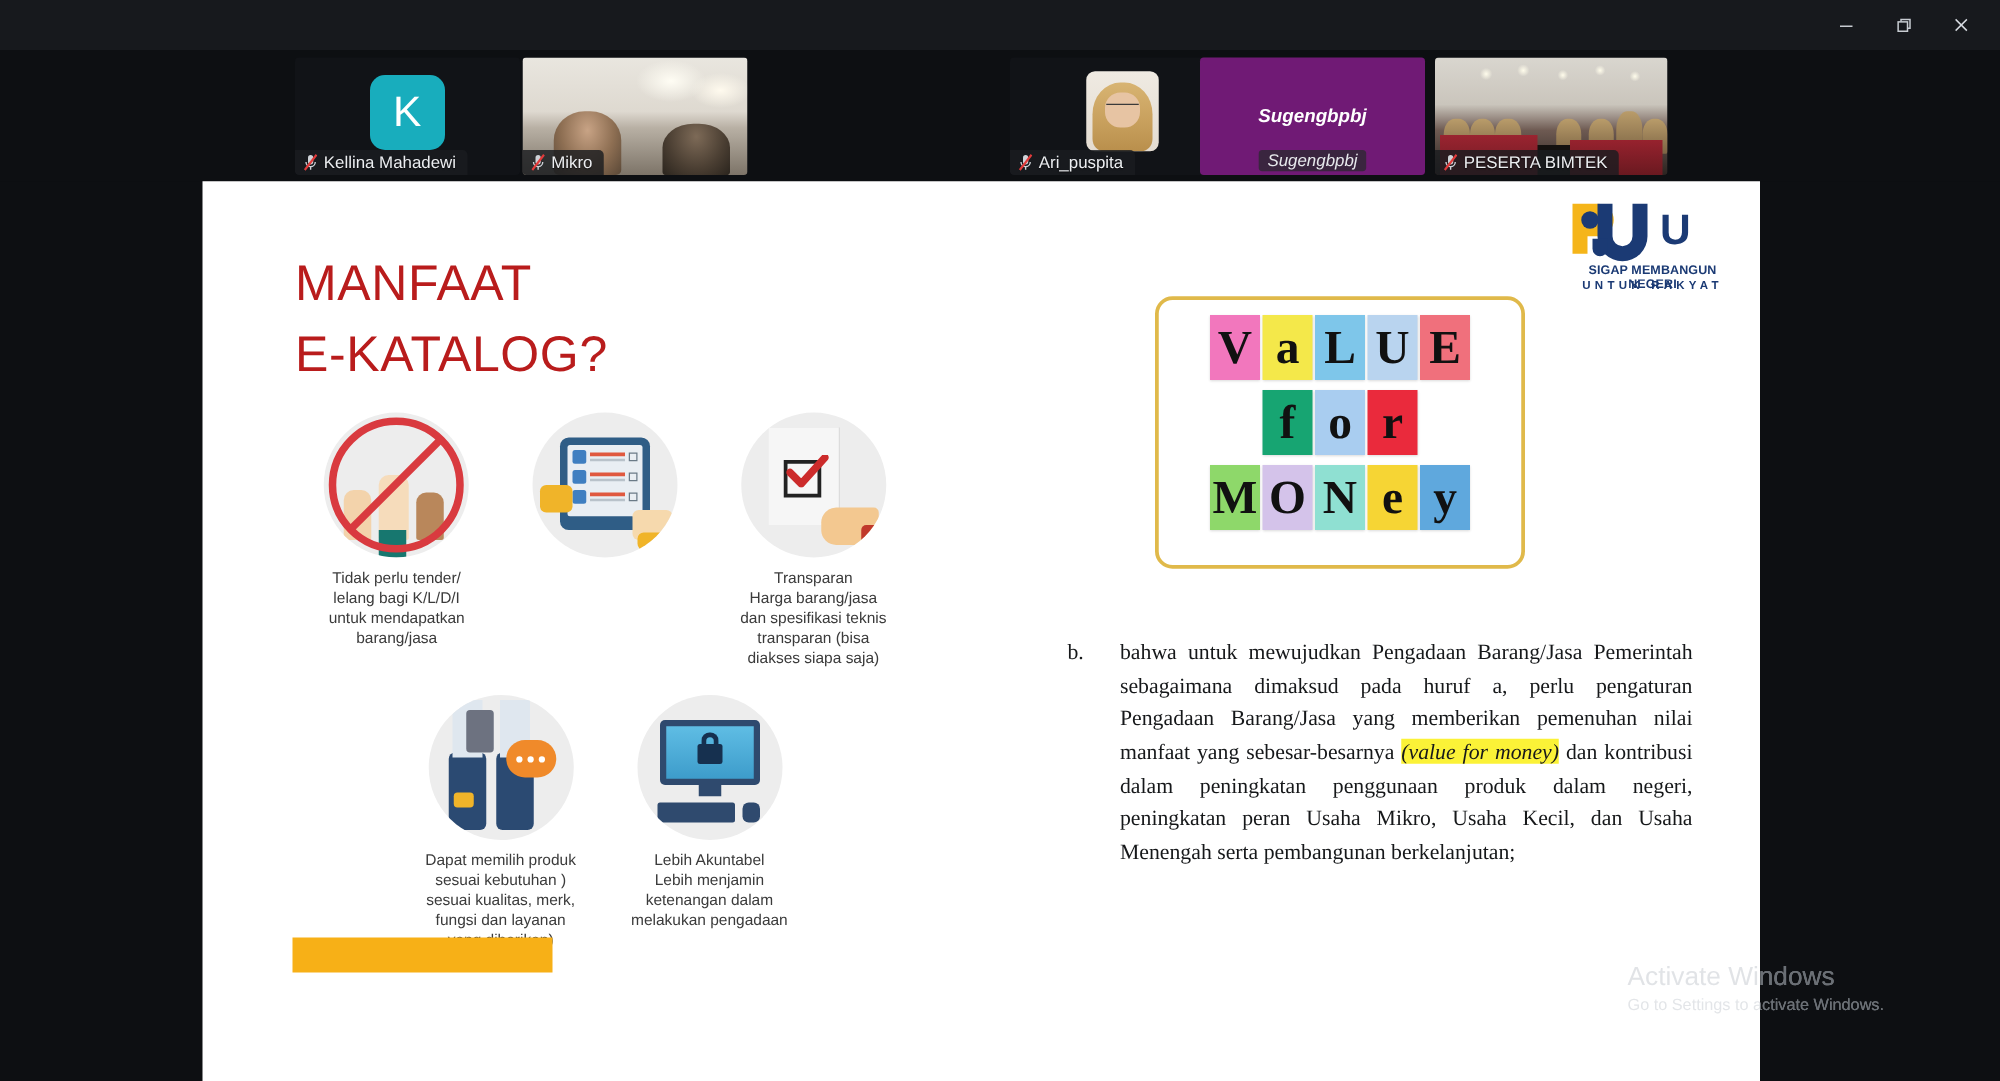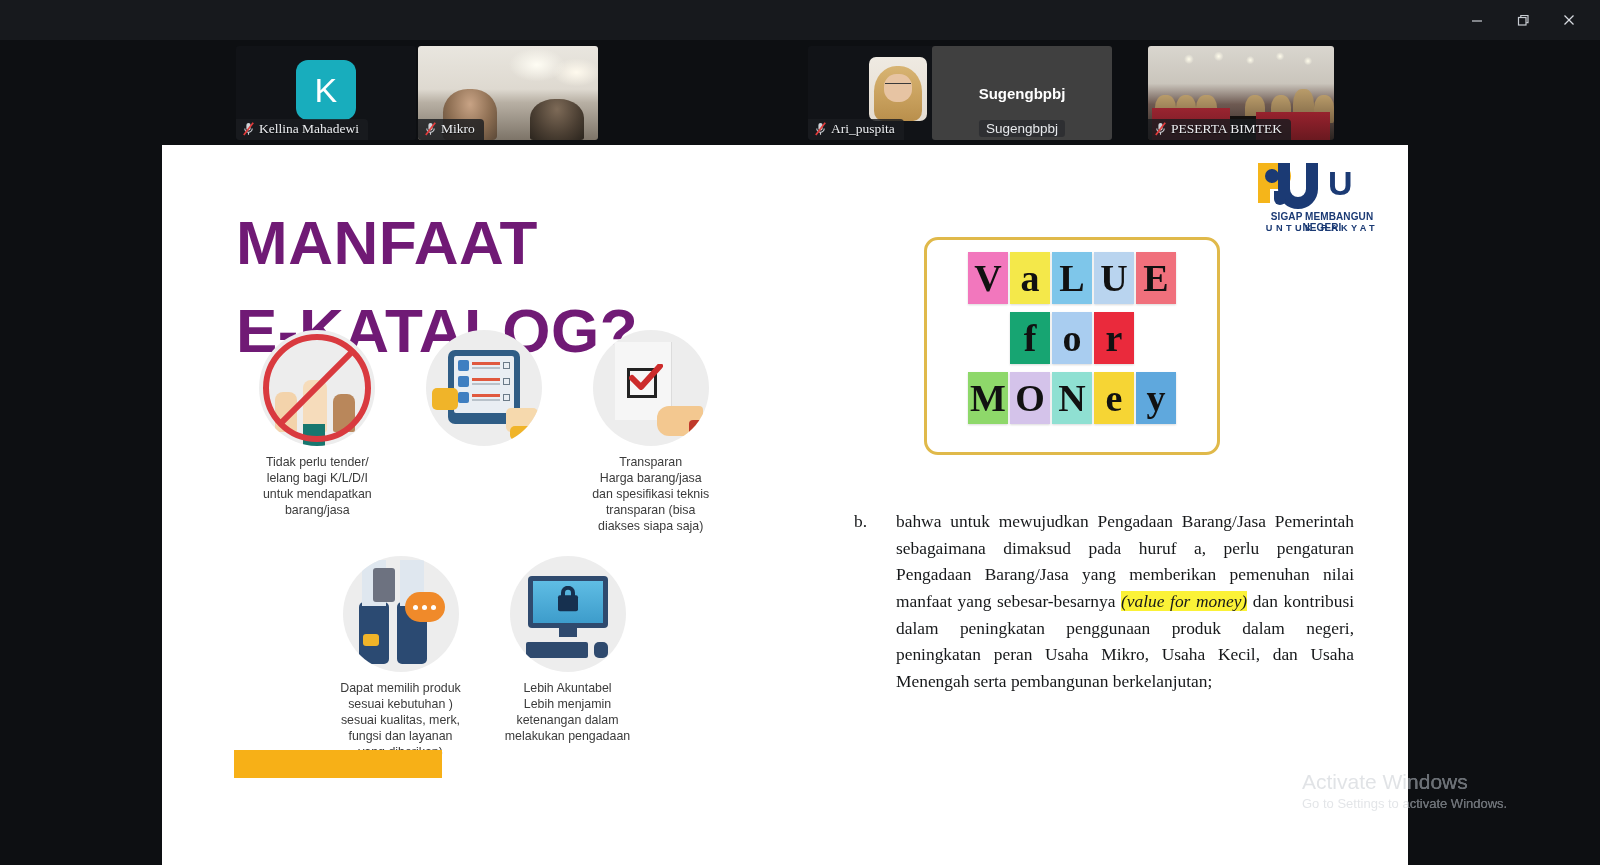--- a/index.html
+++ b/index.html
@@ -34,21 +34,20 @@
     background: #111317;
   }
   .tile.active { outline: 3px solid #5ce6a4; outline-offset: -2px; }
   .tile .namebar {
     position: absolute; left: 0; bottom: 0;
     display: flex; align-items: center; gap: 5px;
     padding: 2px 9px 3px 7px;
     background: rgba(26,28,32,0.82);
     border-radius: 0 4px 0 3px;
     max-width: 100%;
-    font-family: Liberation Serif, serif;
   }
   .tile .namebar .nm {
     color: #eceef1; font-size: 13.5px; white-space: nowrap;
     text-shadow: 0 1px 1px rgba(0,0,0,.7);
   }
   .muteicon { width: 11px; height: 14px; flex: 0 0 auto; }
 
   
   .avatar-sq {
     position: absolute; left: 50%; top: 47%; transform: translate(-50%,-50%);
@@ -127,21 +126,21 @@
     background: #14110f; }
 
   
   .slide {
     position: absolute; left: 162px; top: 145px;
     width: 1246px; height: 720px;
     background: #ffffff;
   }
   .slide-title {
     position: absolute; left: 74px; top: 54px;
-    color: #701a75; font-size: 62px; font-weight: 700;
+    color: #b91c1c; font-size: 40px; font-weight: 400;
     letter-spacing: .5px; line-height: 1.42;
   }
   .slide-title span { display: block; }
 
   
   .pu-logo { position: absolute; right: 26px; top: 16px; width: 130px; height: 78px; }
   .pu-tag1 { position:absolute; left:10px; top:50px; width:120px; text-align:center;
     color:#1b3a74; font-size:10px; font-weight:800; letter-spacing:.1px; }
   .pu-tag2 { position:absolute; left:10px; top:62px; width:120px; text-align:center;
     color:#1b3a74; font-size:9.2px; font-weight:800; letter-spacing:3.4px; }
@@ -313,21 +312,21 @@
         <svg class="muteicon" viewBox="0 0 11 14">
           <rect x="3.4" y="1" width="4.2" height="7.5" rx="2.1" fill="#cfd3d8"></rect>
           <path d="M1.8 6.6a3.7 3.7 0 0 0 7.4 0" fill="none" stroke="#cfd3d8" stroke-width="1.1"></path>
           <line x1="5.5" y1="10.3" x2="5.5" y2="12.8" stroke="#cfd3d8" stroke-width="1.1"></line>
           <line x1="0.8" y1="13" x2="10.2" y2="0.8" stroke="#e23b3b" stroke-width="1.7"></line>
         </svg>
         <span class="nm">Ari_puspita</span>
       </div>
     </div>
 
-    <div class="tile" style="left:932px;width:180px;background:#404040;">
+    <div class="tile" style="left:960px;width:180px;background:#701a75;font-style:italic;">
       <div class="namecenter">Sugengbpbj</div>
       <div class="namebottom-plain">Sugengbpbj</div>
     </div>
 
     <div class="tile" style="left:1148px;width:186px;">
       <div class="room3">
         <div class="aud" style="left:4%;"></div>
         <div class="aud" style="left:15%;"></div>
         <div class="aud" style="left:26%;"></div>
         <div class="aud" style="left:52%;"></div>

